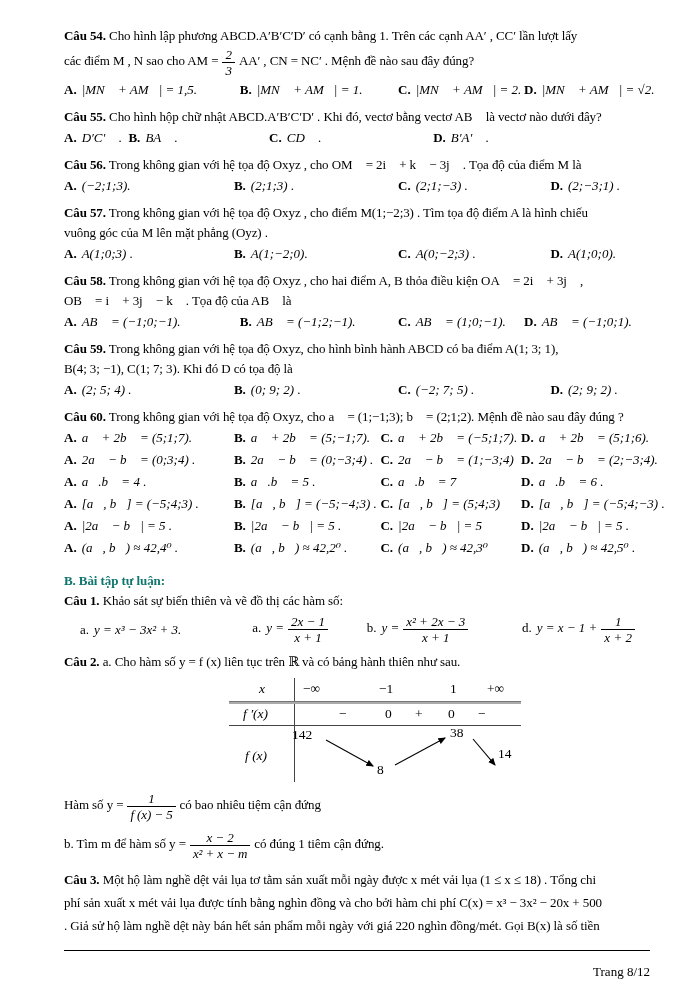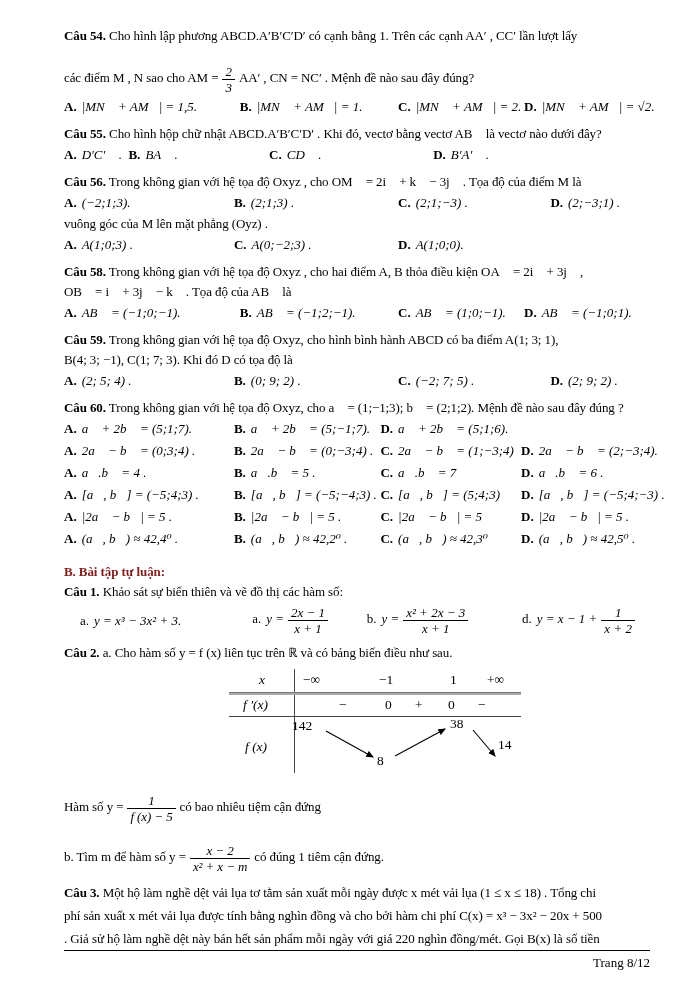--- a/index.html
+++ b/index.html
@@ -1,53 +1,53 @@
 <!DOCTYPE html>
 <html><head>
 <meta charset="utf-8">
 <style>
   html,body{margin:0;padding:0;width:694px;height:982px;background:#ffffff;overflow:hidden;}
   body{font-family:"Liberation Serif","DejaVu Serif",serif;font-size:13px;color:#000;}
   .page{position:relative;width:694px;height:982px;box-sizing:border-box;padding:26px 44px 0 64px;}
   p{margin:0;letter-spacing:-0.1px;}
   .ln{line-height:20px;white-space:nowrap;}
-  .mt{margin-top:6px;font-family:Liberation Serif, serif;}
+  .mt{margin-top:6px;}
   .qno{font-weight:bold;}
   .m{font-style:italic;}
   .optrow{display:flex;line-height:22px;white-space:nowrap;}
   .opt{white-space:nowrap;}
   .ol{font-weight:bold;margin-right:5px;}
   
   .g4b .opt:nth-child(1){width:30%}.g4b .opt:nth-child(2){width:27%}.g4b .opt:nth-child(3){width:21.5%}.g4b .opt:nth-child(4){width:21.5%}
   .g4c .opt:nth-child(1){width:29%}.g4c .opt:nth-child(2){width:28%}.g4c .opt:nth-child(3){width:26%}.g4c .opt:nth-child(4){width:17%}
   .g55 .opt:nth-child(1){width:11%}.g55 .opt:nth-child(2){width:24%}.g55 .opt:nth-child(3){width:28%}.g55 .opt:nth-child(4){flex:1}
   .g60 .opt:nth-child(1){width:29%}.g60 .opt:nth-child(2){width:25%}.g60 .opt:nth-child(3){width:24%}.g60 .opt:nth-child(4){width:22%}
   
   .frac{display:inline-block;vertical-align:middle;text-align:center;margin:1px 4px;font-style:italic;}
   .fnum{display:block;line-height:15px;padding:0 3px;}
   .fden{display:block;border-top:1px solid #000;line-height:15px;padding:0 3px;}
-  .fline{line-height:18px;white-space:nowrap;margin-top:17px;}
+  .fline{line-height:18px;white-space:nowrap;}
   
-  .sect{color:#7f1d1d;font-weight:bold;line-height:20px;margin-top:12px;}
+  .sect{color:#0f766e;font-weight:bold;line-height:20px;margin-top:12px;}
   
   .parts{display:flex;margin-top:2px;align-items:center;white-space:nowrap;gap:12px;}
   .parts .part:nth-child(1){width:27%;padding-left:16px;box-sizing:border-box;}
   .parts .part:nth-child(2){width:20%;margin-left:36px;}
   .parts .part:nth-child(3){width:28%;}
   .parts .part:nth-child(4){width:25%;}
   .pl{margin-right:5px;}
   
   .bbt{position:relative;width:292px;height:106px;margin:6px 0 6px 165px;font-size:13.5px;}
   .bbt .vline{position:absolute;left:65px;top:0;bottom:2px;width:1px;background:#444;}
   .bbt .h1{position:absolute;left:0;right:0;top:23px;height:2px;background:#aaa;border-top:1px solid #777;}
   .bbt .h2{position:absolute;left:0;right:0;top:47px;height:1px;background:#444;}
   .bc{position:absolute;white-space:nowrap;line-height:16px;}
   .bbt svg{position:absolute;left:0;top:0;}
   
-  .footer{position:absolute;left:64px;right:44px;top:950px;border-top:1px solid #000;text-align:right;padding-top:3px;line-height:18px;}
+  .footer{position:absolute;left:64px;right:44px;top:950px;border-top:1px solid #000;text-align:right;padding-top:12px;line-height:18px;}
 </style>
 </head>
 <body>
 
 <div class="page">
 
   <p class="ln"><b class="qno">Câu 54.</b> <span>Cho hình lập phương ABCD.A′B′C′D′ có cạnh bằng 1. Trên các cạnh AA′ , CC′ lần lượt lấy</span></p>
   <p class="fline"><span>các điểm M , N sao cho AM =</span><span class="frac"><span class="fnum">2</span><span class="fden">3</span></span><span>AA′ , CN = NC′ . Mệnh đề nào sau đây đúng?</span></p>
   <div class="optrow g4b">
     <span class="opt"><b class="ol">A.</b><span class="m">|MN⃗ + AM⃗| = 1,5.</span></span>
@@ -65,23 +65,25 @@
   </div>
 
   <p class="ln mt"><b class="qno">Câu 56.</b> <span>Trong không gian với hệ tọa độ Oxyz , cho OM⃗ = 2i⃗ + k⃗ − 3j⃗ . Tọa độ của điểm M là</span></p>
   <div class="optrow g4c">
     <span class="opt"><b class="ol">A.</b><span class="m">(−2;1;3).</span></span>
     <span class="opt"><b class="ol">B.</b><span class="m">(2;1;3) .</span></span>
     <span class="opt"><b class="ol">C.</b><span class="m">(2;1;−3) .</span></span>
     <span class="opt"><b class="ol">D.</b><span class="m">(2;−3;1) .</span></span>
   </div>
 
+  <p class="ln mt"><b class="qno">Câu 57.</b> <span>Trong không gian với hệ tọa độ Oxyz , cho điểm M(1;−2;3) . Tìm tọa độ điểm A là hình chiếu</span></p>
   <p class="ln"><span>vuông góc của M lên mặt phẳng (Oyz) .</span></p>
   <div class="optrow g4c">
     <span class="opt"><b class="ol">A.</b><span class="m">A(1;0;3) .</span></span>
+    <span class="opt"><b class="ol">B.</b><span class="m">A(1;−2;0).</span></span>
     <span class="opt"><b class="ol">C.</b><span class="m">A(0;−2;3) .</span></span>
     <span class="opt"><b class="ol">D.</b><span class="m">A(1;0;0).</span></span>
   </div>
 
   <p class="ln mt"><b class="qno">Câu 58.</b> <span>Trong không gian với hệ tọa độ Oxyz , cho hai điểm A, B thỏa điều kiện OA⃗ = 2i⃗ + 3j⃗ ,</span></p>
   <p class="ln"><span>OB⃗ = i⃗ + 3j⃗ − k⃗ . Tọa độ của AB⃗ là</span></p>
   <div class="optrow g4b">
     <span class="opt"><b class="ol">A.</b><span class="m">AB⃗ = (−1;0;−1).</span></span>
     <span class="opt"><b class="ol">B.</b><span class="m">AB⃗ = (−1;2;−1).</span></span>
     <span class="opt"><b class="ol">C.</b><span class="m">AB⃗ = (1;0;−1).</span></span>
@@ -94,20 +96,21 @@
     <span class="opt"><b class="ol">A.</b><span class="m">(2; 5; 4) .</span></span>
     <span class="opt"><b class="ol">B.</b><span class="m">(0; 9; 2) .</span></span>
     <span class="opt"><b class="ol">C.</b><span class="m">(−2; 7; 5) .</span></span>
     <span class="opt"><b class="ol">D.</b><span class="m">(2; 9; 2) .</span></span>
   </div>
 
   <p class="ln mt"><b class="qno">Câu 60.</b> <span>Trong không gian với hệ tọa độ Oxyz, cho a⃗ = (1;−1;3); b⃗ = (2;1;2). Mệnh đề nào sau đây đúng ?</span></p>
   <div class="optrow g60">
     <span class="opt"><b class="ol">A.</b><span class="m">a⃗ + 2b⃗ = (5;1;7).</span></span>
     <span class="opt"><b class="ol">B.</b><span class="m">a⃗ + 2b⃗ = (5;−1;7).</span></span>
+    <span class="opt"><b class="ol">C.</b><span class="m">a⃗ + 2b⃗ = (−5;1;7).</span></span>
     <span class="opt"><b class="ol">D.</b><span class="m">a⃗ + 2b⃗ = (5;1;6).</span></span>
   </div>
   <div class="optrow g60">
     <span class="opt"><b class="ol">A.</b><span class="m">2a⃗ − b⃗ = (0;3;4) .</span></span>
     <span class="opt"><b class="ol">B.</b><span class="m">2a⃗ − b⃗ = (0;−3;4) .</span></span>
     <span class="opt"><b class="ol">C.</b><span class="m">2a⃗ − b⃗ = (1;−3;4)</span></span>
     <span class="opt"><b class="ol">D.</b><span class="m">2a⃗ − b⃗ = (2;−3;4).</span></span>
   </div>
   <div class="optrow g60">
     <span class="opt"><b class="ol">A.</b><span class="m">a⃗.b⃗ = 4 .</span></span>
@@ -137,21 +140,21 @@
   <p class="sect">B. Bài tập tự luận:</p>
 
   <p class="ln"><b class="qno">Câu 1.</b> <span>Khảo sát sự biến thiên và vẽ đồ thị các hàm số:</span></p>
   <div class="parts">
     <span class="part"><span class="pl">a.</span><span class="m">y = x³ − 3x² + 3.</span></span>
     <span class="part"><span class="pl">a.</span><span class="m">y =</span><span class="frac"><span class="fnum">2x − 1</span><span class="fden">x + 1</span></span></span>
     <span class="part"><span class="pl">b.</span><span class="m">y =</span><span class="frac"><span class="fnum">x² + 2x − 3</span><span class="fden">x + 1</span></span></span>
     <span class="part"><span class="pl">d.</span><span class="m">y = x − 1 +</span><span class="frac"><span class="fnum">1</span><span class="fden">x + 2</span></span></span>
   </div>
 
-  <p class="ln mt"><b class="qno">Câu 2.</b> <span>a. Cho hàm số y = f (x) liên tục trên ℝ  và có bảng biến điều như sau.</span></p>
+  <p class="ln mt"><b class="qno">Câu 2.</b> <span>a. Cho hàm số y = f (x) liên tục trên ℝ  và có bảng hành thiên như sau.</span></p>
 
   <div class="bbt">
     <svg width="292" height="106" viewBox="0 0 292 106">
       <defs>
         <marker id="ah" markerWidth="8" markerHeight="8" refX="6" refY="3" orient="auto">
           <path d="M0,0 L7,3 L0,6 z" fill="#000"></path>
         </marker>
       </defs>
       <line x1="97" y1="62" x2="144" y2="88" stroke="#000" stroke-width="1.1" marker-end="url(#ah)"></line>
       <line x1="166" y1="87" x2="216" y2="60" stroke="#000" stroke-width="1.1" marker-end="url(#ah)"></line>

